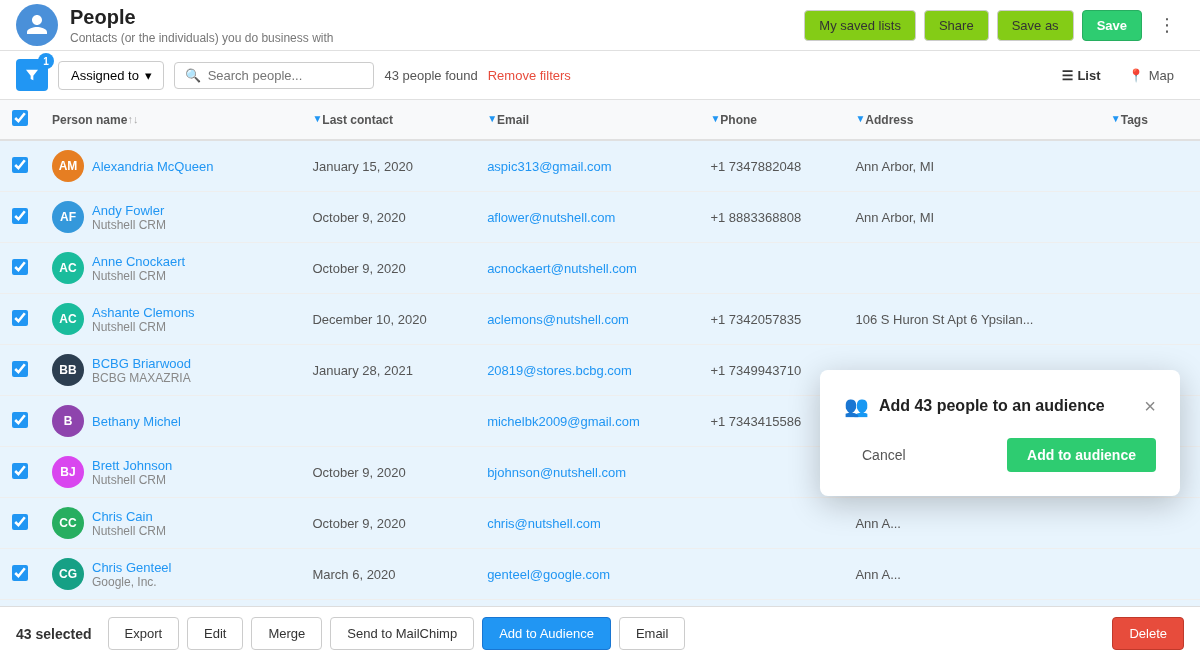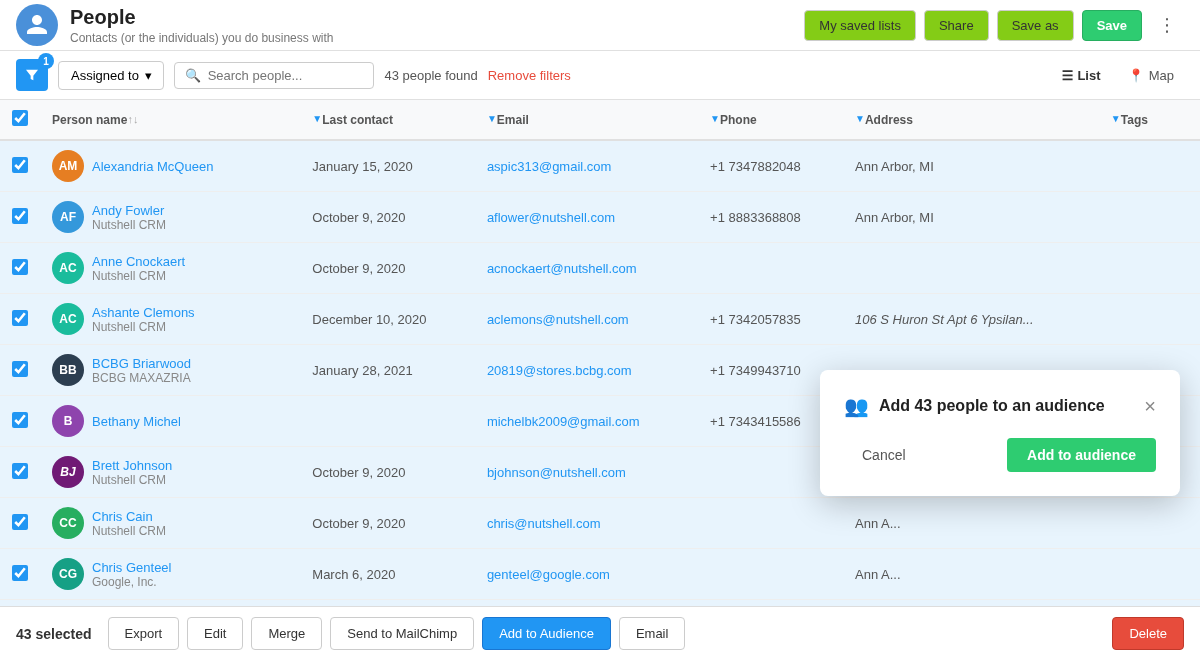--- a/index.html
+++ b/index.html
@@ -234,21 +234,21 @@
               <div class="avatar-circle" style="background: rgb(26, 188, 156);">AC</div>
               <div class="person-info">
                 <span class="person-name">Ashante Clemons</span>
                 <span class="company-name">Nutshell CRM</span>
               </div>
             </div>
           </td>
           <td style="color: rgb(85, 85, 85);">December 10, 2020</td>
           <td><span class="email-link">aclemons@nutshell.com</span></td>
           <td style="color: rgb(85, 85, 85);">+1 7342057835</td>
-          <td style="color: rgb(85, 85, 85); font-style: italic;">106 S Huron St Apt 6 Ypsilan...</td>
+          <td style="color: rgb(85, 85, 85);">106 S Huron St Apt 6 Ypsilan...</td>
           <td></td>
           <td></td>
         </tr>
         <tr class="selected">
           <td><input type="checkbox" class="checkbox" checked="" style=""></td>
           <td>
             <div class="person-cell">
               <div class="avatar-circle" style="background: rgb(44, 62, 80);">BB</div>
               <div class="person-info">
                 <span class="person-name">BCBG Briarwood</span>
@@ -277,21 +277,21 @@
           <td><span class="email-link">michelbk2009@gmail.com</span></td>
           <td style="color: rgb(85, 85, 85);">+1 7343415586</td>
           <td style="color: rgb(85, 85, 85);">Romu...</td>
           <td></td>
           <td></td>
         </tr>
         <tr class="selected">
           <td><input type="checkbox" class="checkbox" checked="" style=""></td>
           <td>
             <div class="person-cell">
-              <div class="avatar-circle" style="background: #701a75; font-style: italic;">BJ</div>
+              <div class="avatar-circle" style="background: #d946ef;">BJ</div>
               <div class="person-info">
                 <span class="person-name">Brett Johnson</span>
                 <span class="company-name">Nutshell CRM</span>
               </div>
             </div>
           </td>
           <td style="color: rgb(85, 85, 85);">October 9, 2020</td>
           <td><span class="email-link">bjohnson@nutshell.com</span></td>
           <td style="color: rgb(85, 85, 85);"></td>
           <td style="color: rgb(85, 85, 85);"></td>

